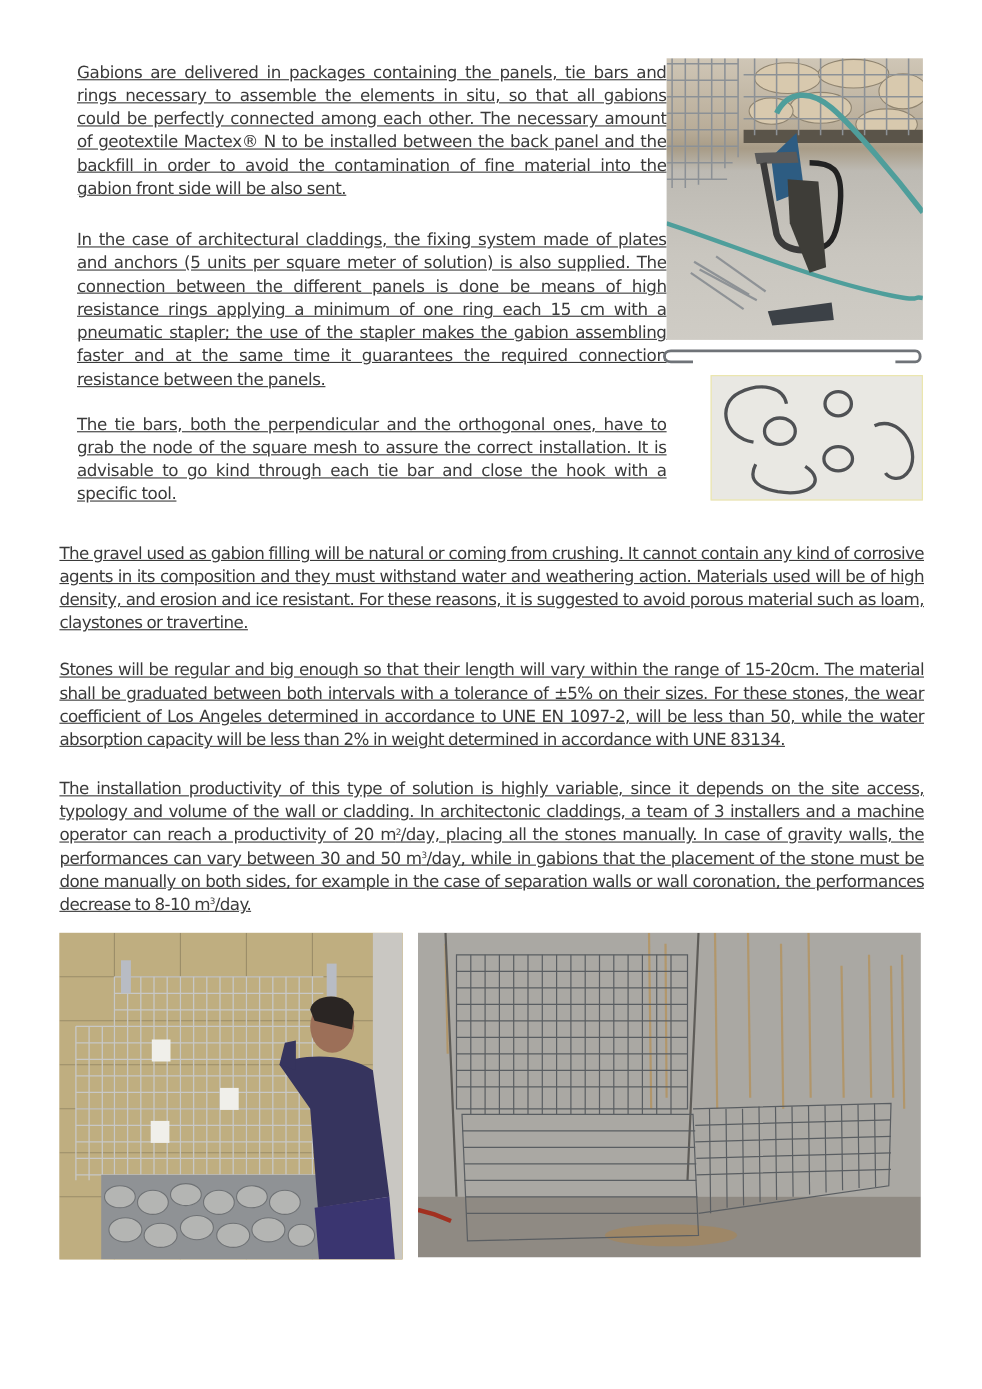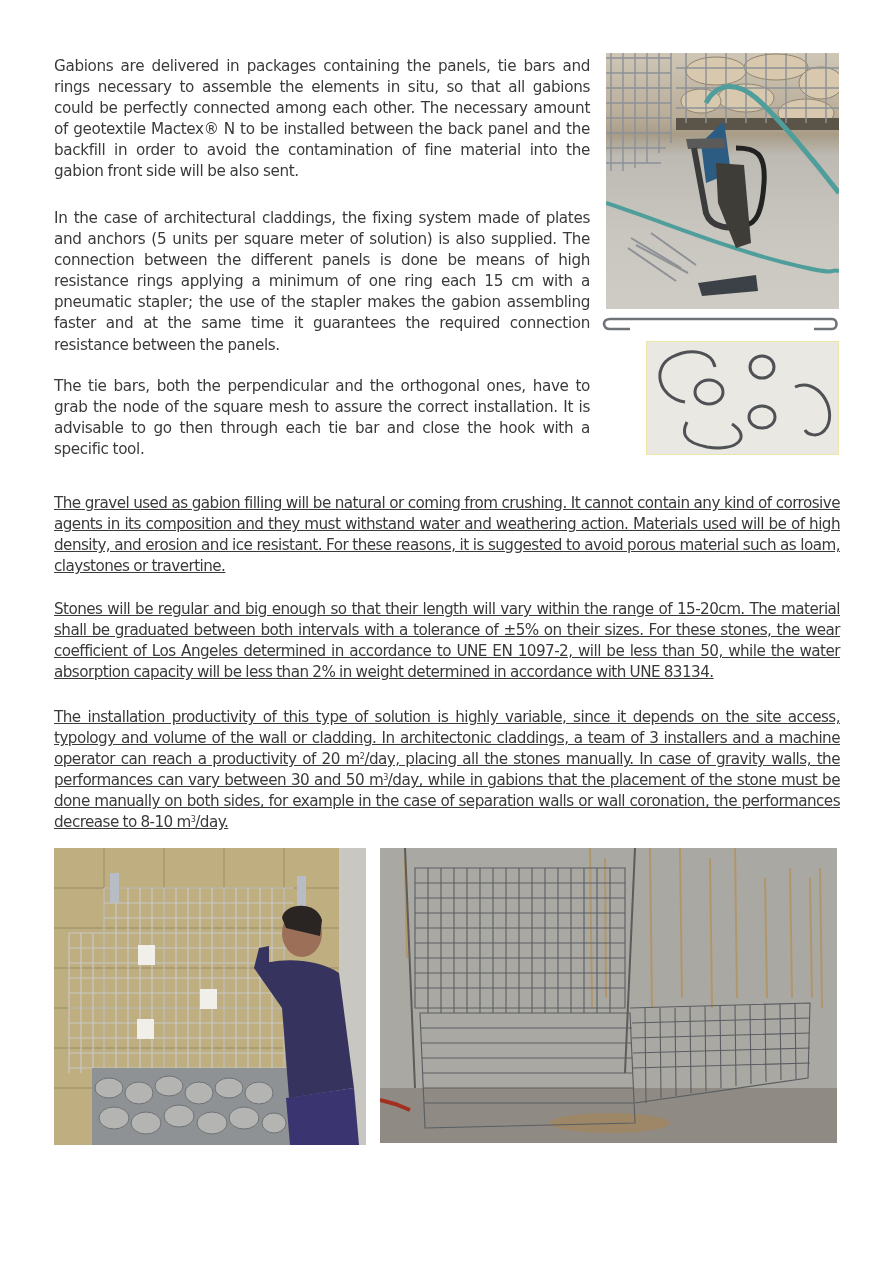--- a/index.html
+++ b/index.html
@@ -1,39 +1,39 @@
 <!DOCTYPE html>
 <html><head>
   <meta charset="utf-8">
   <style>
     html, body { margin: 0; padding: 0; background: #ffffff; }
     body { width: 893px; height: 1263px; position: relative; overflow: hidden;
       font-family: "DejaVu Sans", sans-serif; color: #3a3a3a; }
     .para { position: absolute; font-size: 15.2px; line-height: 21.1px; text-align: justify;
       letter-spacing: -0.35px; word-spacing: -0.5px; margin: 0; }
-    .para.narrow { left: 54px; width: 536px; }
+    .para.narrow { left: 70px; width: 536px; text-decoration: underline; }
     .para.wide { left: 54px; width: 786px; letter-spacing: -0.55px; text-decoration: underline; }
     sup { font-size: 8px; line-height: 0; vertical-align: 5px; }
 
     .photo { position: absolute; overflow: hidden; }
     #stapler { left: 606px; top: 53px; width: 233px; height: 256px;
       background: linear-gradient(180deg, #cfc6b6 0%, #b9ad99 25%, #a89c87 32%, #bdbab3 40%, #c9c6bf 70%, #cfccc5 100%); }
     #tiebar { left: 600px; top: 313px; width: 241px; height: 22px; }
     #rings { left: 646px; top: 341px; width: 193px; height: 114px; background: #e9e8e3;
       border: 1px solid #ece6a8; box-sizing: border-box; }
     #cladding { left: 54px; top: 848px; width: 312px; height: 297px; background: #bda97a; }
     #cage { left: 380px; top: 848px; width: 457px; height: 295px; background: #a9a7a2; }
     svg { display: block; }
   </style>
 </head>
 <body>
 
 <p class="para narrow" style="top:56px">Gabions are delivered in packages containing the panels, tie bars and rings necessary to assemble the elements in situ, so that all gabions could be perfectly connected among each other. The necessary amount of geotextile Mactex® N to be installed between the back panel and the backfill in order to avoid the contamination of fine material into the gabion front side will be also sent.</p>
 <p class="para narrow" style="top:208px">In the case of architectural claddings, the fixing system made of plates and anchors (5 units per square meter of solution) is also supplied. The connection between the different panels is done be means of high resistance rings applying a minimum of one ring each 15 cm with a pneumatic stapler; the use of the stapler makes the gabion assembling faster and at the same time it guarantees the required connection resistance between the panels.</p>
-<p class="para narrow" style="top:376px">The tie bars, both the perpendicular and the orthogonal ones, have to grab the node of the square mesh to assure the correct installation. It is advisable to go then through each tie bar and close the hook with a specific tool.</p>
+<p class="para narrow" style="top:376px">The tie bars, both the perpendicular and the orthogonal ones, have to grab the node of the square mesh to assure the correct installation. It is advisable to go kind through each tie bar and close the hook with a specific tool.</p>
 <p class="para wide" style="top:493px">The gravel used as gabion filling will be natural or coming from crushing. It cannot contain any kind of corrosive agents in its composition and they must withstand water and weathering action. Materials used will be of high density, and erosion and ice resistant. For these reasons, it is suggested to avoid porous material such as loam, claystones or travertine.</p>
 <p class="para wide" style="top:599px">Stones will be regular and big enough so that their length will vary within the range of 15-20cm. The material shall be graduated between both intervals with a tolerance of ±5% on their sizes. For these stones, the wear coefficient of Los Angeles determined in accordance to  UNE EN  1097-2, will be less than 50, while the water absorption capacity will be less than 2% in weight determined in accordance with UNE  83134.</p>
 <p class="para wide" style="top:707px"><span>The installation productivity of this type of solution is highly variable, since it depends on the site access, typology and volume of the wall or cladding. In architectonic claddings, a team of 3 installers and a machine operator can reach a productivity of 20 m</span><sup>2</sup><span>/day, placing all the stones manually. In case of gravity walls, the performances can vary between 30 and 50 m</span><sup>3</sup><span>/day, while in gabions that the placement of the stone must be done manually on both sides, for example in the case of separation walls or wall coronation, the performances decrease to 8-10 m</span><sup>3</sup><span>/day.</span></p>
 
 <div class="photo" id="stapler">
   <svg width="233" height="256" viewBox="0 0 233 256">
 
     <g fill="#d8c9ae" stroke="#8f8470" stroke-width="1">
       <ellipse cx="110" cy="18" rx="30" ry="14"></ellipse>
         <ellipse cx="170" cy="14" rx="32" ry="13"></ellipse>

